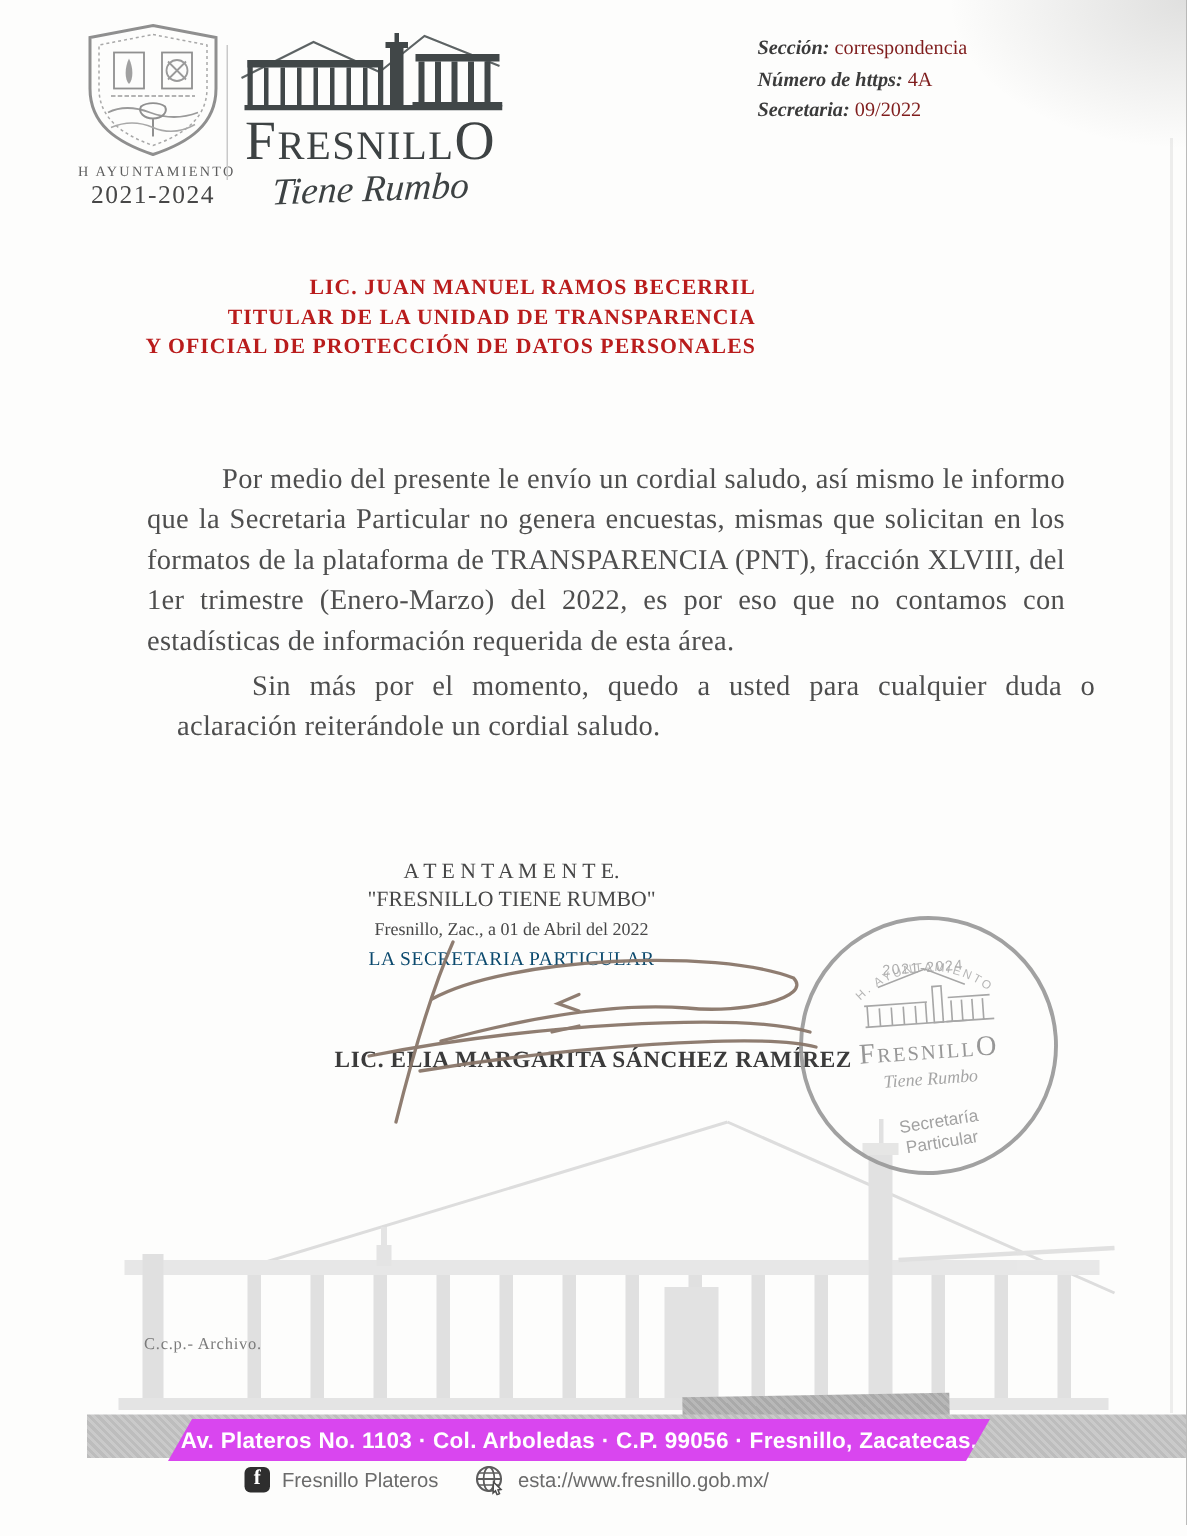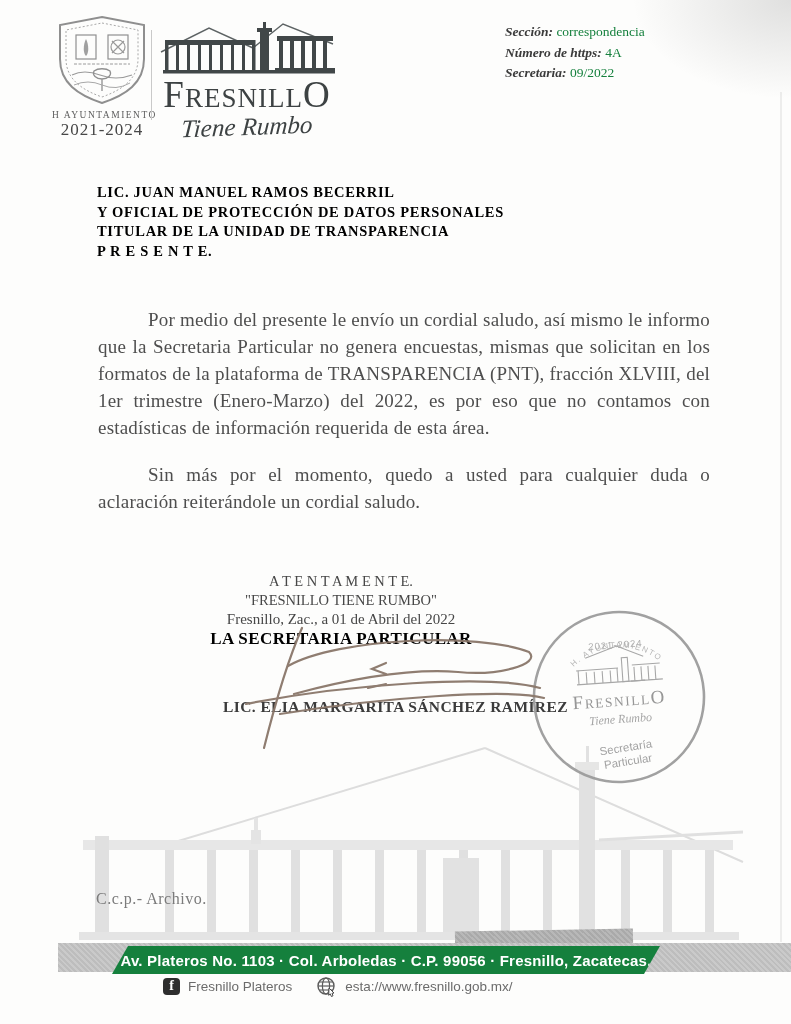--- a/index.html
+++ b/index.html
@@ -17,53 +17,53 @@
   .crest-years{font-size:17px;color:#474747;letter-spacing:1px;}
   .hdr-divider{position:absolute;left:151px;top:30px;width:1px;height:90px;background:#c9c9c9;}
   .brand{position:absolute;left:152px;top:22px;width:190px;text-align:center;}
   .brand svg{display:block;margin:0 auto;}
   .wordmark{color:#3d4243;white-space:nowrap;line-height:1;margin-top:2px;letter-spacing:1px;}
   .wm-big{font-size:37px;}
   .wm-small{font-size:27px;}
   .tagline{font-style:italic;font-size:25px;color:#3d4243;transform:rotate(-2deg) skewX(-6deg);margin-top:0px;}
   .meta{position:absolute;left:505px;top:22px;font-size:13.5px;line-height:20.5px;white-space:nowrap;}
   .meta b{color:#3b3b3b;font-weight:bold;font-style:italic;}
-  .meta span{color:#15803d;}
-
-  
-  .recipient{position:absolute;left:97px;top:183px;font-weight:bold;color:#000000;
-             font-size:14.5px;line-height:19.5px;letter-spacing:.7px;white-space:nowrap;}
+  .meta span{color:#7f1d1d;}
+
+  
+  .recipient{position:absolute;left:97px;top:183px;font-weight:bold;color:#b91c1c;
+             font-size:14.5px;line-height:19.5px;letter-spacing:.7px;white-space:nowrap;text-align:right;}
   .para{position:absolute;left:98px;width:612px;margin:0;text-align:justify;text-indent:50px;
         font-size:19px;line-height:27px;color:#4e4e4e;letter-spacing:.2px;}
   .p1{top:306px;}
-  .p2{top:461px;}
+  .p2{top:444px;margin-left:20px;}
 
   
   .closing{position:absolute;left:0;top:572px;width:682px;text-align:center;color:#474747;
            font-size:14.5px;line-height:19px;}
-  .closing .office{font-weight:bold;color:#000000;font-size:17px;letter-spacing:.4px;}
+  .closing .office{font-weight:normal;color:#0c4a6e;font-size:13px;letter-spacing:.4px;}
   .signer{position:absolute;left:0;top:698px;width:791px;text-align:center;font-weight:bold;
           font-size:15.5px;letter-spacing:.4px;color:#3b3b3b;}
   .signature{position:absolute;left:228px;top:608px;z-index:6;}
 
   
   .stamp{position:absolute;left:528px;top:606px;width:182px;height:182px;transform:rotate(-4deg);z-index:5;opacity:.92;}
 
   
   .watermark{position:absolute;left:55px;top:740px;z-index:0;opacity:.85;}
 
-  .ccp{position:absolute;left:96px;top:890px;font-size:16px;color:#7b7b7b;letter-spacing:.5px;}
+  .ccp{position:absolute;left:96px;top:890px;font-size:11px;color:#7b7b7b;letter-spacing:.5px;}
 
   
   .strip{position:absolute;left:58px;top:943px;width:733px;height:29px;background:#c7c7c7;
     background-image:repeating-linear-gradient(45deg, rgba(0,0,0,.05) 0 2px, rgba(255,255,255,.05) 2px 4px);z-index:2;}
   .strip-patch{position:absolute;left:455px;top:930px;width:178px;height:17px;background:#b4b4b4;
     transform:rotate(-1deg);z-index:2;
     background-image:repeating-linear-gradient(45deg, rgba(0,0,0,.06) 0 2px, rgba(255,255,255,.05) 2px 4px);}
-  .banner{position:absolute;left:112px;top:946px;width:548px;height:28px;background:#15803d;z-index:3;
+  .banner{position:absolute;left:112px;top:946px;width:548px;height:28px;background:#d946ef;z-index:3;
     clip-path:polygon(16px 0, 100% 0, calc(100% - 16px) 100%, 0 100%);
     display:flex;align-items:center;justify-content:center;}
   .banner span{color:#fff;font-family:"Liberation Sans", sans-serif;font-weight:bold;font-size:15px;letter-spacing:.2px;}
   .links{position:absolute;left:163px;top:975px;height:22px;display:flex;align-items:center;gap:8px;z-index:3;
     font-family:"Liberation Sans", sans-serif;color:#6b6b6b;font-size:13.5px;}
   .fb{width:17px;height:17px;border-radius:4px;background:#2e2e2e;color:#fff;display:flex;align-items:center;
       justify-content:center;font-family:"Liberation Serif",serif;font-weight:bold;font-size:14px;line-height:1;}
   .links .sep{width:8px;}
 </style>
 </head>
@@ -160,32 +160,31 @@
   </div>
 
   <div class="meta">
     <div><b>Sección:</b> <span>correspondencia</span></div>
     <div><b>Número de https:</b> <span>4A</span></div>
     <div><b>Secretaria:</b> <span>09/2022</span></div>
   </div>
 
   <div class="recipient">
     <div>LIC. JUAN MANUEL RAMOS BECERRIL</div>
+    <div>TITULAR DE LA UNIDAD DE TRANSPARENCIA</div>
     <div>Y OFICIAL DE PROTECCIÓN DE DATOS PERSONALES</div>
-    <div>TITULAR DE LA UNIDAD DE TRANSPARENCIA</div>
-    <div>P R E S E N T E.</div>
   </div>
 
   <p class="para p1">Por medio del presente le envío un cordial saludo, así mismo le informo que la Secretaria Particular no genera encuestas, mismas que solicitan en los formatos de la plataforma de TRANSPARENCIA (PNT), fracción XLVIII, del 1er trimestre (Enero-Marzo) del 2022, es por eso que no contamos con estadísticas de información requerida de esta área.</p>
   <p class="para p2">Sin más por el momento, quedo a usted para cualquier duda o aclaración reiterándole un cordial saludo.</p>
 
   <div class="closing">
     <div>A T E N T A M E N T E.</div>
     <div>"FRESNILLO TIENE RUMBO"</div>
-    <div style="font-size:15px">Fresnillo, Zac., a 01 de Abril del 2022</div>
+    <div style="font-size:12px">Fresnillo, Zac., a 01 de Abril del 2022</div>
     <div class="office">LA SECRETARIA PARTICULAR</div>
   </div>
 
   <div class="signer">LIC. ELIA MARGARITA SÁNCHEZ RAMÍREZ</div>
 
   <svg class="signature" width="330" height="145" viewBox="0 0 330 145">
     <g fill="none" stroke="#8a776a" stroke-width="2.2" stroke-linecap="round" opacity=".95">
       <path d="M 36 140 C 45 104 58 56 74 20"></path>
       <path d="M 60 58 C 110 30 250 24 301 44 C 314 57 268 68 230 64 C 180 60 118 72 66 86"></path>
       <path d="M 18 96 C 120 76 262 66 312 80"></path>

